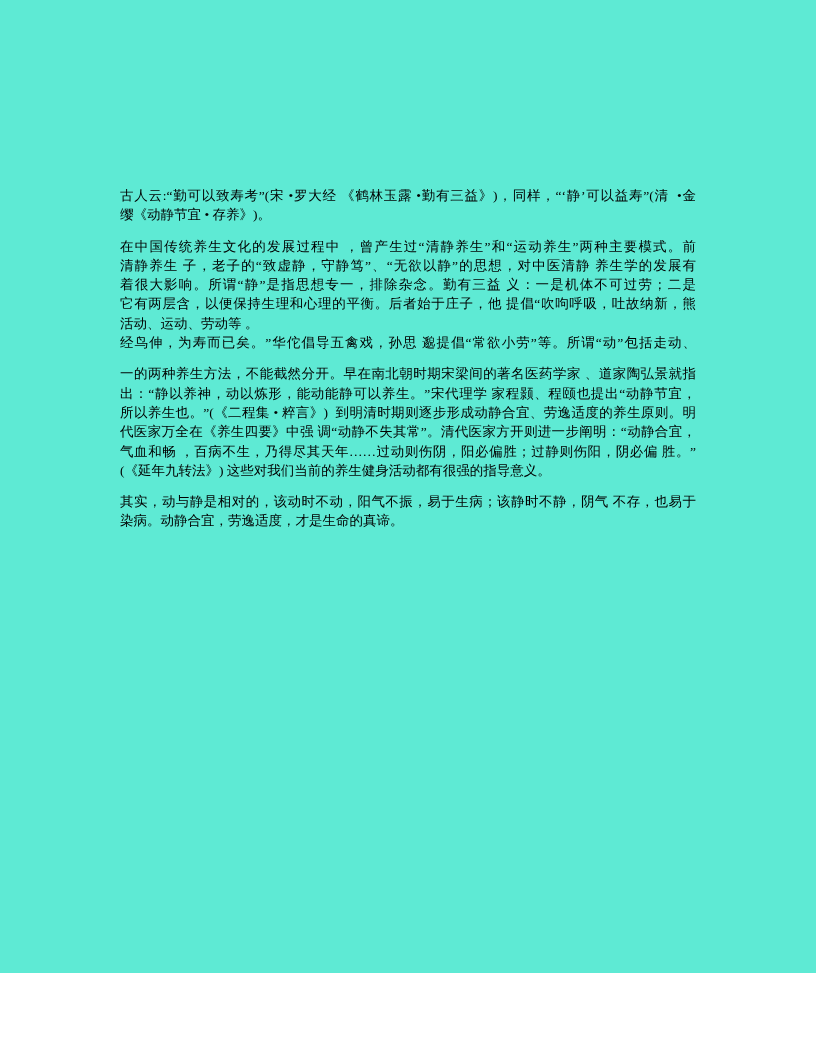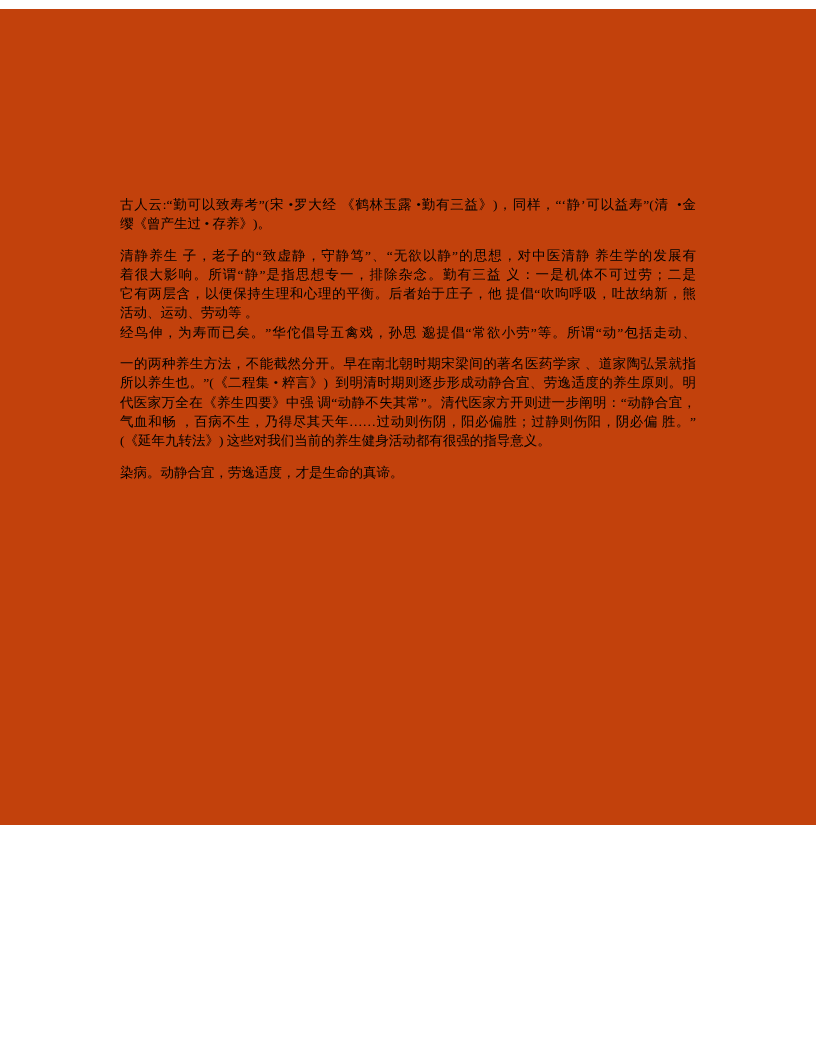--- a/index.html
+++ b/index.html
@@ -3,24 +3,23 @@
 <meta charset="utf-8">
 <style>
   html, body {
     margin: 0;
     padding: 0;
     background: #ffffff;
   }
   .page {
     position: relative;
     width: 816px;
-    height: 816px;
-    background: #c2410c;
+    height: 973px;
+    background: #5eead4;
     overflow: hidden;
-    margin-top: 9px;
   }
   .text-block {
     position: absolute;
     left: 120px;
     top: 186px;
     width: 576px;
     font-family: "Liberation Serif", "DejaVu Serif", serif;
     font-size: 13.5px;
     line-height: 19.3px;
     color: #000000;
@@ -41,37 +40,40 @@
   }
 </style>
 </head>
 <body>
 
 <div class="page">
   <div class="text-block">
 
     <p class="para">
       <span class="line" style="display:block">古人云:“勤可以致寿考”(宋 •罗大经 《鹤林玉露 •勤有三益》)，同样，“‘静’可以益寿”(清  •金</span>
-      <span class="line last" style="display:block">缨《曾产生过 • 存养》)。</span>
+      <span class="line last" style="display:block">缨《动静节宜 • 存养》)。</span>
     </p>
 
     <p class="para">
+      <span class="line" style="display:block">在中国传统养生文化的发展过程中 ，曾产生过“清静养生”和“运动养生”两种主要模式。前</span>
       <span class="line" style="display:block">清静养生 子，老子的“致虚静，守静笃”、“无欲以静”的思想，对中医清静 养生学的发展有</span>
       <span class="line" style="display:block">着很大影响。所谓“静”是指思想专一，排除杂念。勤有三益 义：一是机体不可过劳；二是</span>
       <span class="line" style="display:block">它有两层含，以便保持生理和心理的平衡。后者始于庄子，他 提倡“吹呴呼吸，吐故纳新，熊</span>
       <span class="line last" style="display:block">活动、运动、劳动等 。</span>
       <span class="line" style="display:block">经鸟伸，为寿而已矣。”华佗倡导五禽戏，孙思 邈提倡“常欲小劳”等。所谓“动”包括走动、</span>
     </p>
 
     <p class="para">
       <span class="line" style="display:block">一的两种养生方法，不能截然分开。早在南北朝时期宋梁间的著名医药学家 、道家陶弘景就指</span>
+      <span class="line" style="display:block">出：“静以养神，动以炼形，能动能静可以养生。”宋代理学 家程颢、程颐也提出“动静节宜，</span>
       <span class="line" style="display:block">所以养生也。”(《二程集 • 粹言》)  到明清时期则逐步形成动静合宜、劳逸适度的养生原则。明</span>
       <span class="line" style="display:block">代医家万全在《养生四要》中强 调“动静不失其常”。清代医家方开则进一步阐明：“动静合宜，</span>
       <span class="line" style="display:block">气血和畅 ，百病不生，乃得尽其天年……过动则伤阴，阳必偏胜；过静则伤阳，阴必偏 胜。”</span>
       <span class="line last" style="display:block">(《延年九转法》) 这些对我们当前的养生健身活动都有很强的指导意义。</span>
     </p>
 
     <p class="para">
+      <span class="line" style="display:block">其实，动与静是相对的，该动时不动，阳气不振，易于生病；该静时不静，阴气 不存，也易于</span>
       <span class="line last" style="display:block">染病。动静合宜，劳逸适度，才是生命的真谛。</span>
     </p>
 
   </div>
 </div>
 
 </body></html>

